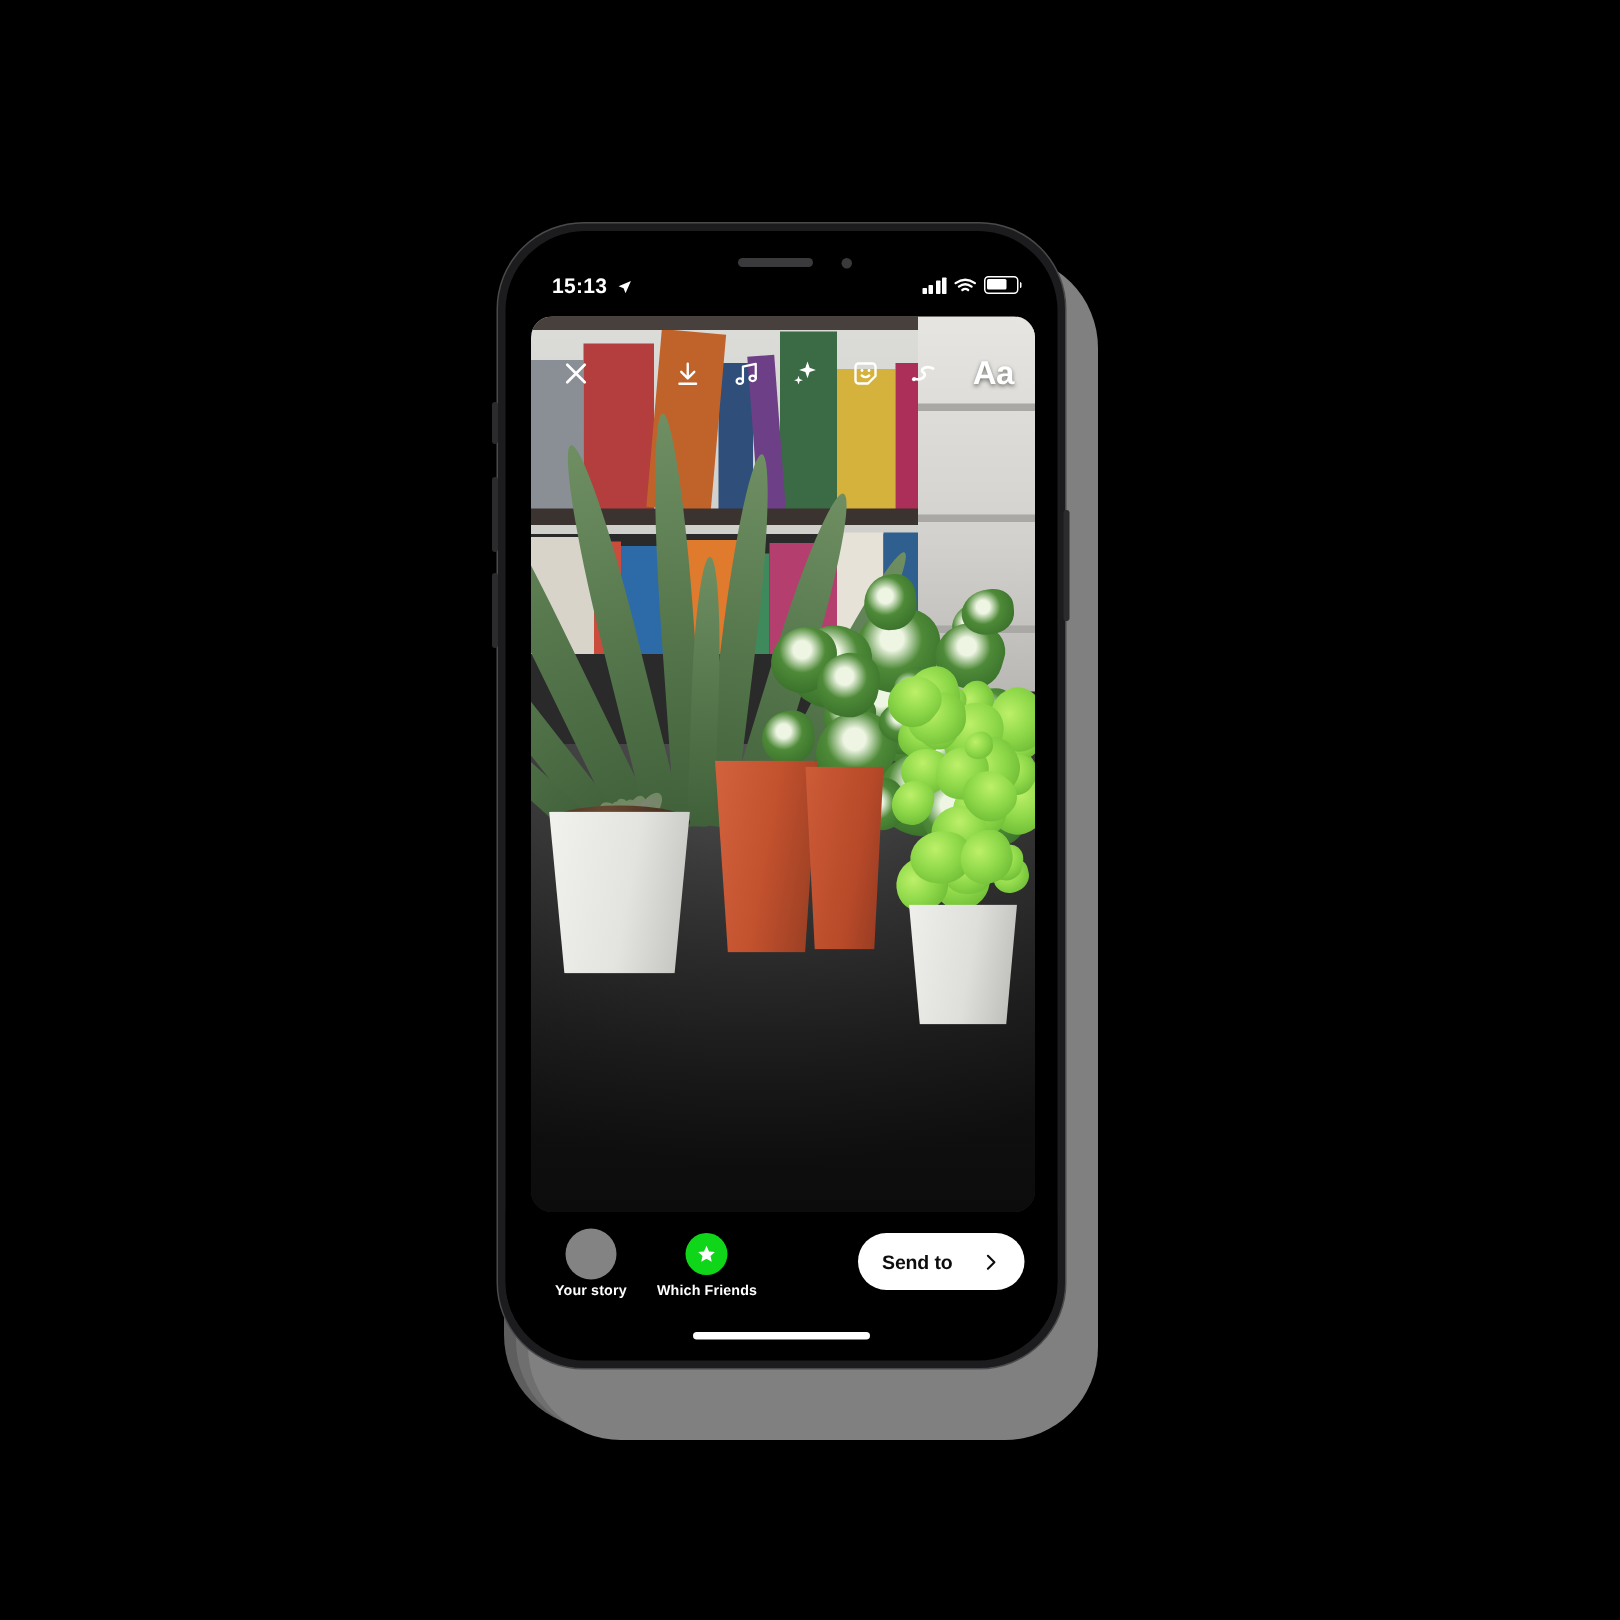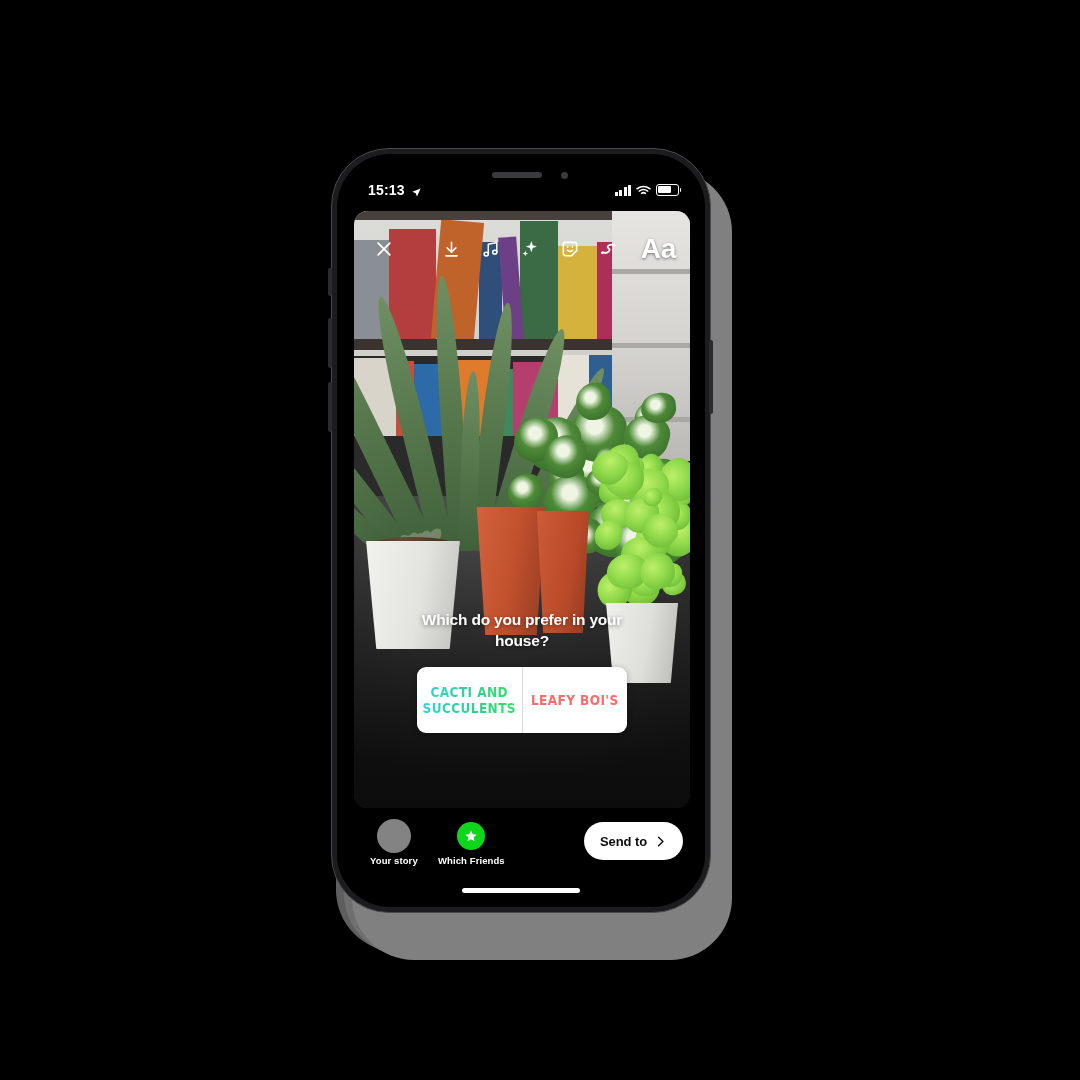--- a/index.html
+++ b/index.html
@@ -113,21 +113,21 @@
   .basil { position:absolute; left:236px; top:232px; width:110px; height:185px; }
   .basil i { position:absolute; display:block; border-radius:58% 42% 52% 48%;
     background:radial-gradient(circle at 40% 35%, #bdf06a 0%, #8fd94a 45%, #5fae2c 100%); }
 
   
   .toolbar { position:absolute; left:354px; top:232px; width:336px; height:34px;
     display:flex; align-items:center; z-index:20; }
   .tb-ico { display:flex; align-items:center; justify-content:center; cursor:pointer; }
   .tb-close { margin-left:20px; }
   .tb-rest { margin-left:auto; margin-right:14px; display:flex; align-items:center; gap:20px; }
-  .aa { color:#fff; font-size:28px; font-weight:bold; letter-spacing:-0.3px;
+  .aa { color:#fff; font-size:22px; font-weight:bold; letter-spacing:-0.3px;
     text-shadow:0 1px 3px rgba(0,0,0,.5); }
 
   
   .poll { position:absolute; left:396px; top:610px; width:252px; z-index:22; }
   .poll-q { color:#fff; font-size:15.5px; font-weight:bold; line-height:1.33;
     text-align:center; letter-spacing:-0.2px;
     text-shadow:0 1px 4px rgba(0,0,0,.45); padding:0 6px; }
   .poll-opts { margin:16px auto 0; width:210px; height:66px; background:#fff;
     border-radius:9px; display:flex; overflow:hidden;
     box-shadow:0 1px 6px rgba(0,0,0,.28); }
@@ -146,21 +146,21 @@
   .share-item { position:absolute; display:flex; flex-direction:column;
     align-items:center; gap:2px; cursor:pointer; }
   .share-yourstory { left:33px; top:11px; }
   .share-close { left:101px; top:11px; }
   .avatar { width:34px; height:34px; border-radius:50%; background:#838383; }
   .cf-badge { width:28px; height:28px; border-radius:50%; background:#0fd619;
     display:flex; align-items:center; justify-content:center; margin:3px; }
   .share-label { color:#fff; font-size:9.5px; font-weight:bold; letter-spacing:0.1px;
     white-space:nowrap; }
   .sendto { position:absolute; right:22px; top:14px; height:38px; padding:0 16px;
-    background:#fff; border-radius:19px; display:flex; align-items:center; gap:7px;
+    background:#fff; border-radius:19px; display:flex; align-items:center; gap:19px;
     cursor:pointer; }
   .sendto span { color:#0d0d0d; font-size:13px; font-weight:bold; letter-spacing:-0.1px; }
 
   
   .home-ind { position:absolute; left:462px; top:888px; width:118px; height:5px;
     border-radius:3px; background:#fff; z-index:26; }
 </style>
 </head>
 <body>
 
@@ -321,27 +321,20 @@
             <div class="succ-leaf" style="left:50px;top:33px;transform:rotate(289deg);"></div>
             <div class="succ-leaf" style="left:59px;top:30px;transform:rotate(304deg);"></div>
             <div class="succ-leaf" style="left:54px;top:36px;transform:rotate(320deg);"></div>
             <div class="succ-leaf" style="left:56px;top:37px;transform:rotate(328deg);"></div>
             <div class="succ-leaf" style="left:53px;top:39px;transform:rotate(348deg);"></div>
           </div>
         <div class="soil1"></div>
         <div class="pot pot-white1"></div>
       </div>
 
-      <div class="poll" style="left:42px; top:399px;">
-        <div class="poll-q">Which do you prefer in your house?</div>
-        <div class="poll-opts">
-          <div class="poll-opt left">CACTI AND SUCCULENTS</div>
-          <div class="poll-opt right">LEAFY BOI'S</div>
-        </div>
-      </div>
     </div>
 
     <div class="toolbar" style="left:17px; top:78px;">
       <div class="tb-ico tb-close">
         <svg width="20" height="20" viewBox="0 0 24 24" fill="none" stroke="#fff" stroke-width="2.1" stroke-linecap="round">
           <path d="M5 5 L19 19 M19 5 L5 19"></path>
         </svg>
       </div>
       <div class="tb-rest">
         <div class="tb-ico">

